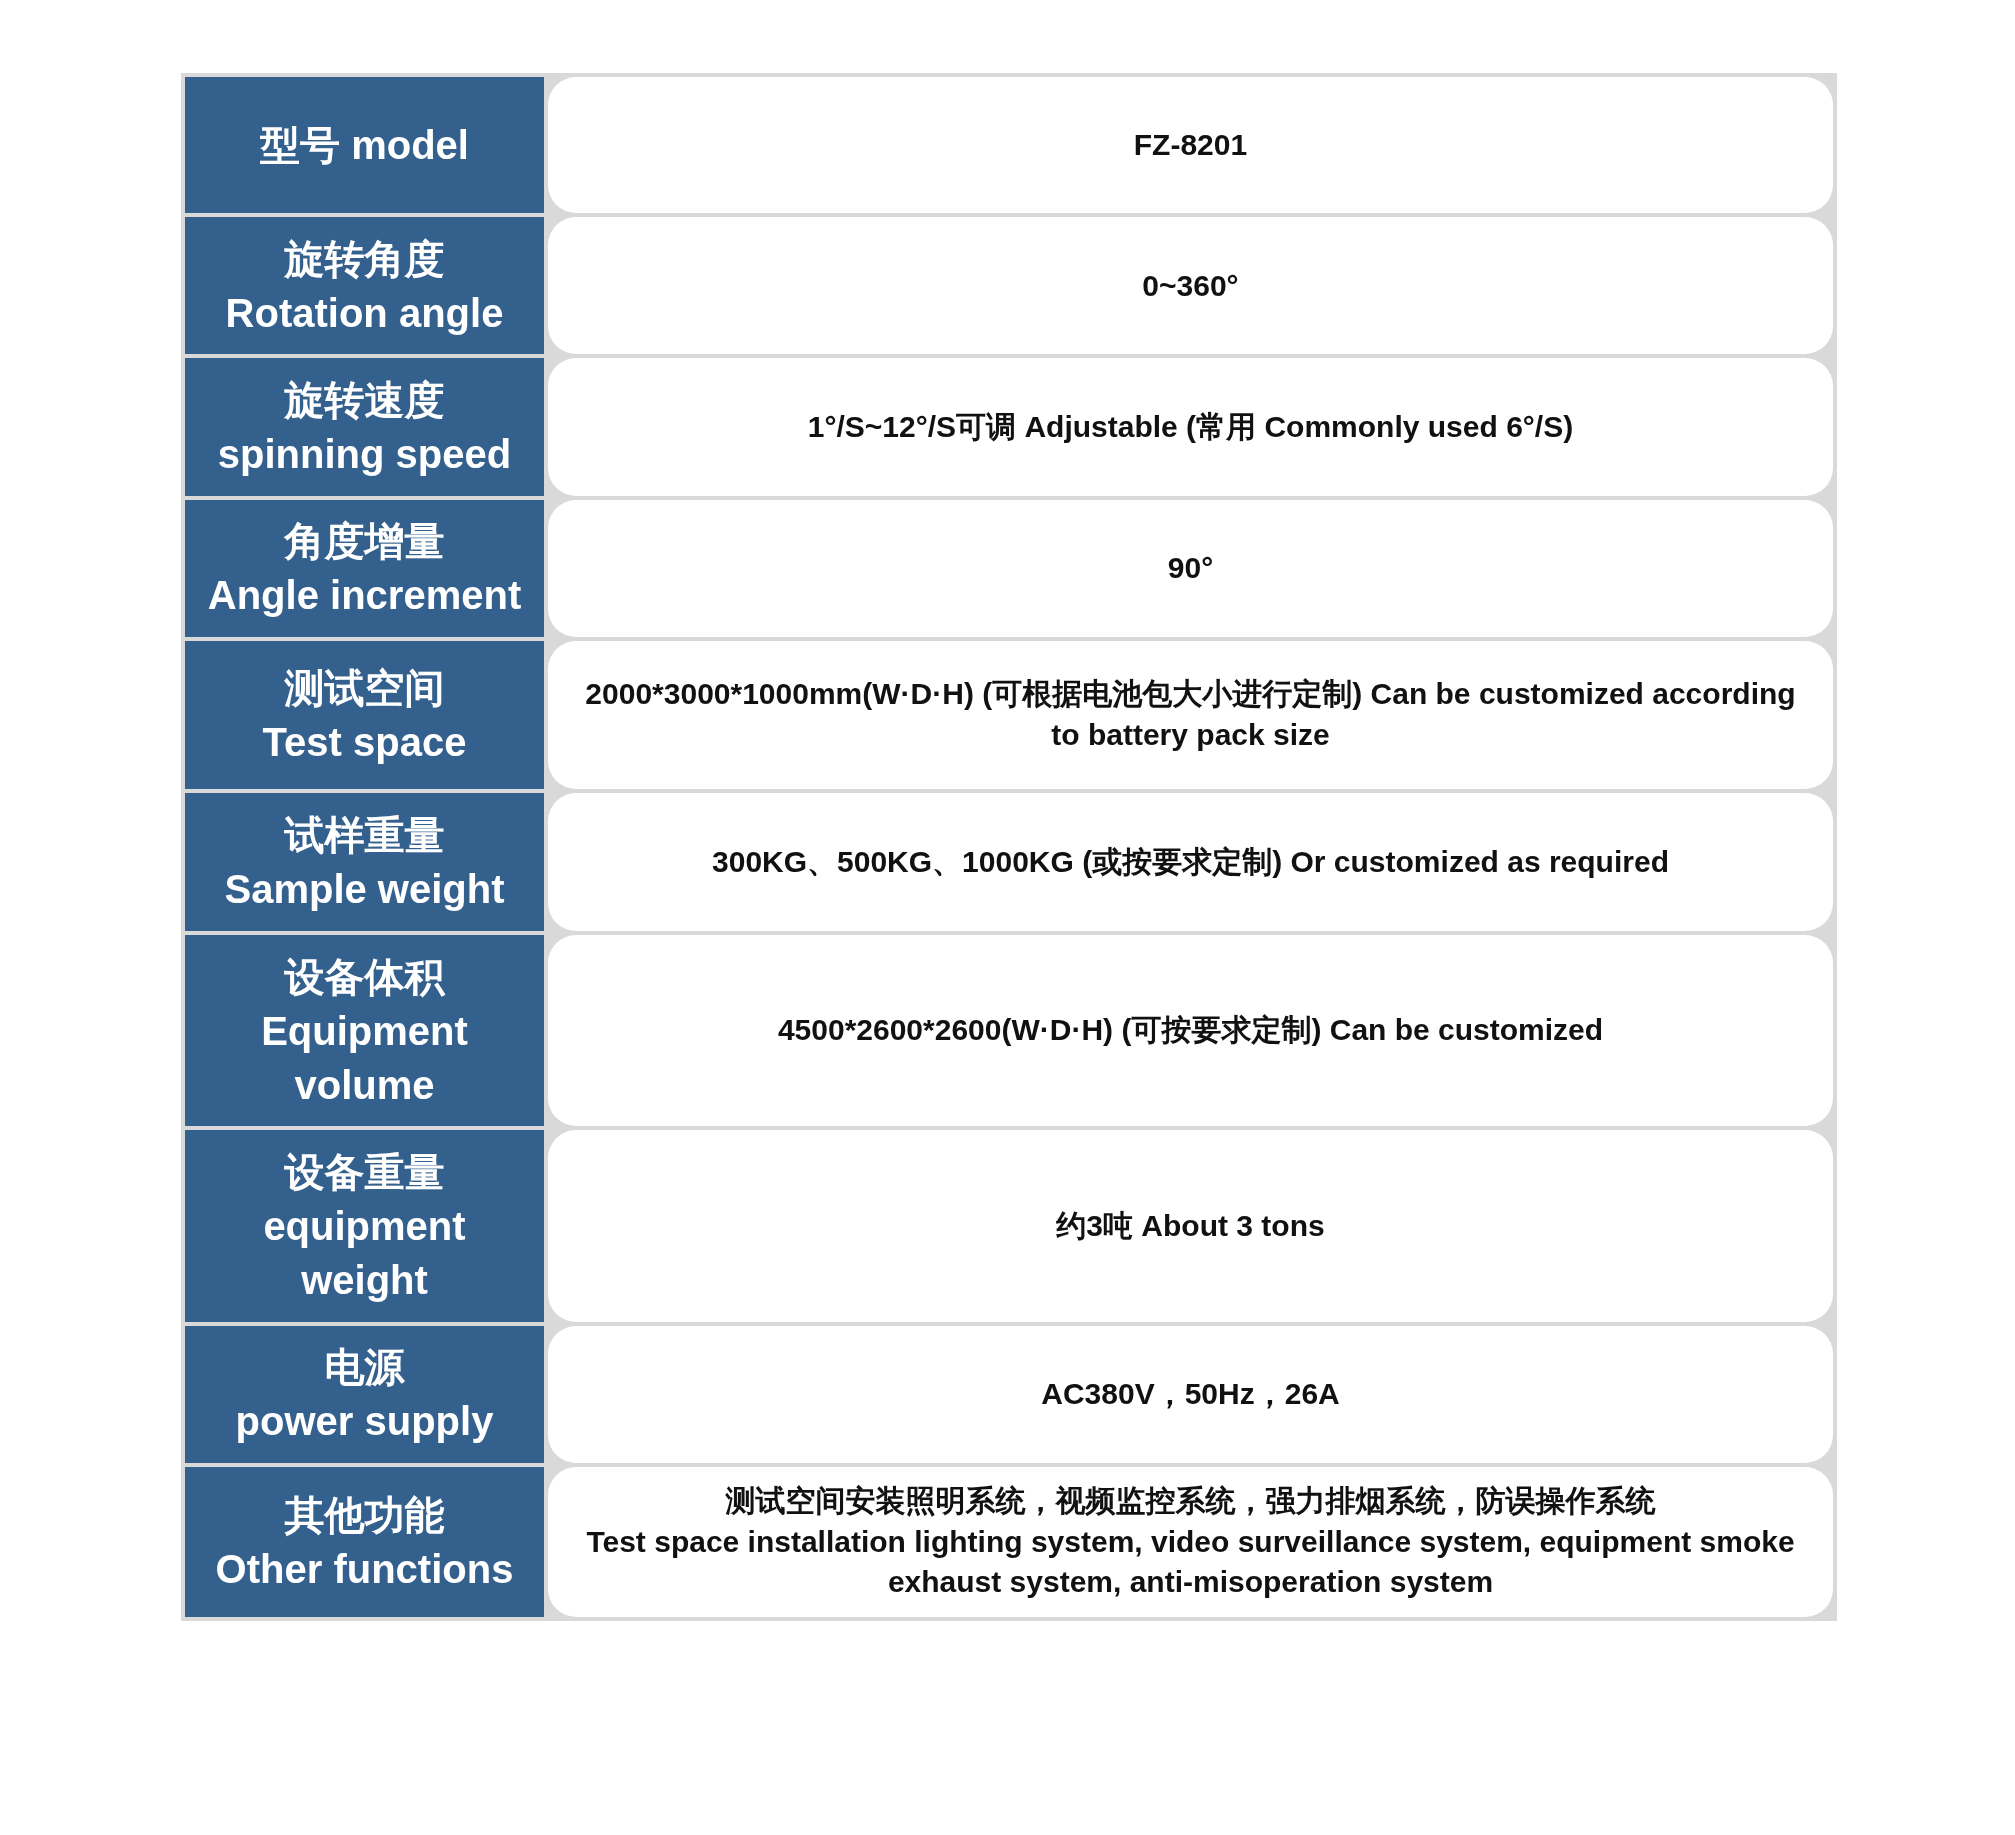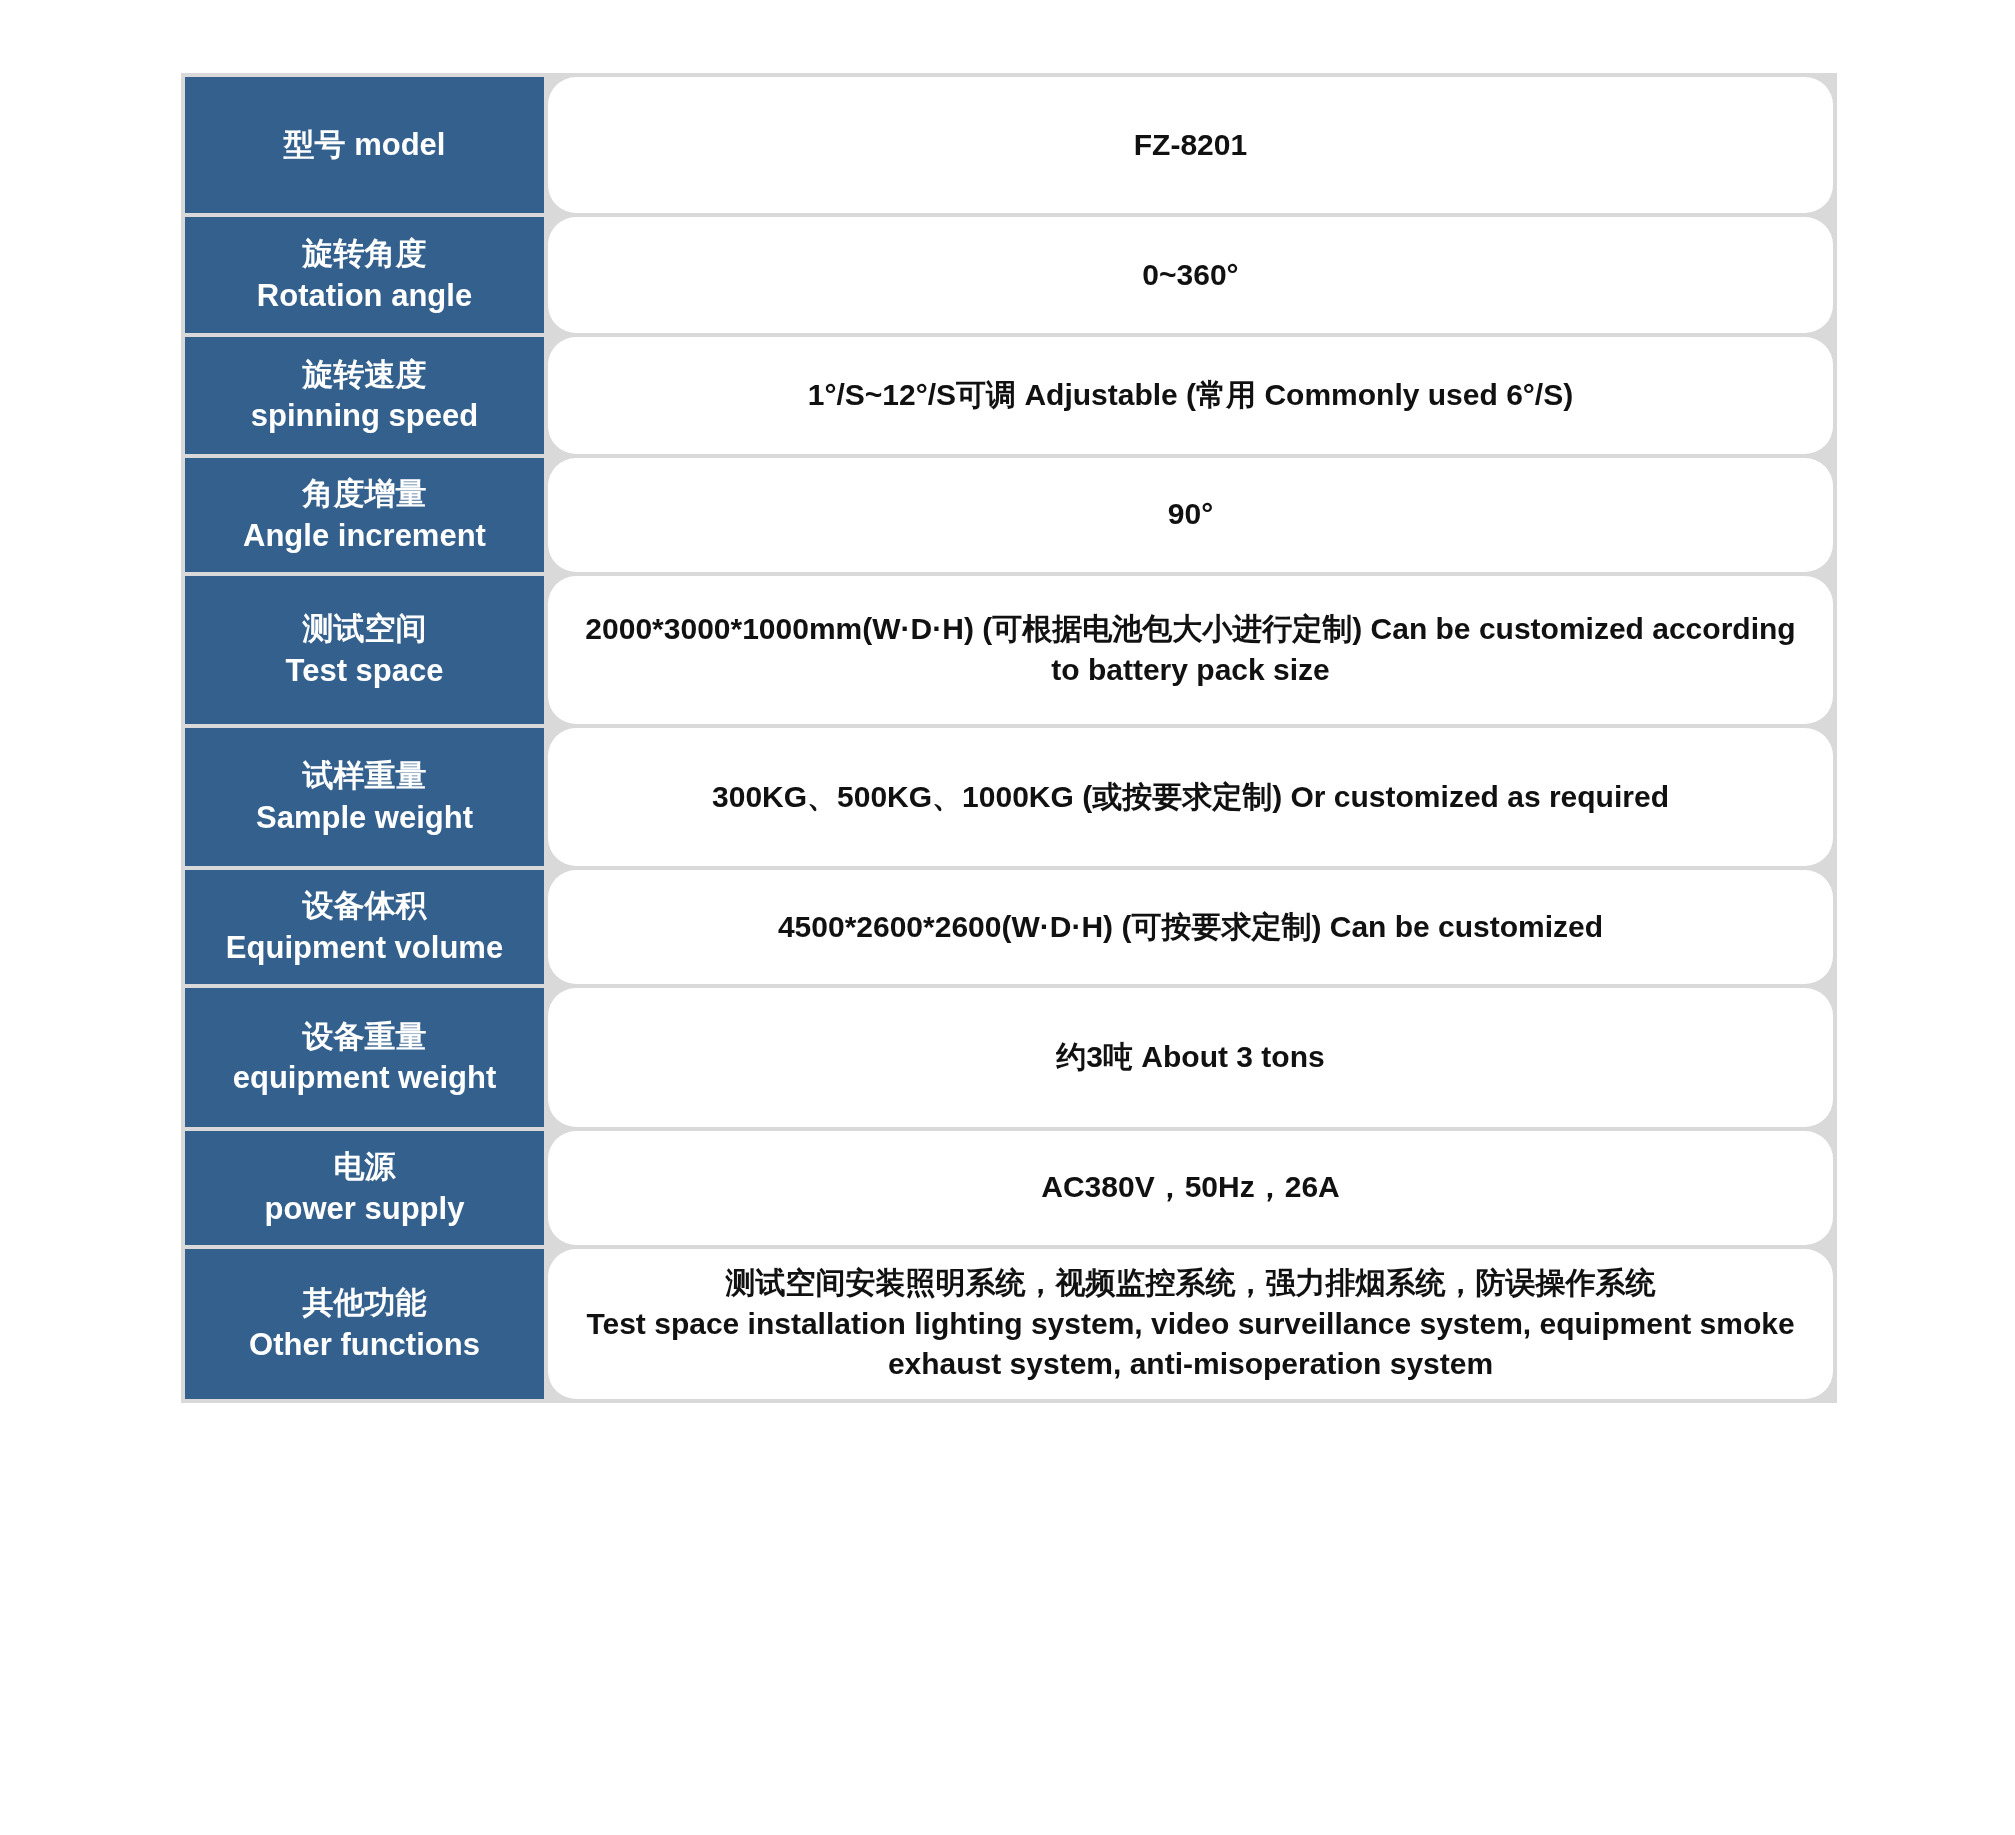--- a/index.html
+++ b/index.html
@@ -28,21 +28,21 @@
     border-spacing:4.9px;
     background:var(--grid);
     table-layout:fixed;
   }
   col.label-col{width:359px;}
   col.value-col{width:1285px;}
   th.label-cell{
     background:var(--labelbg);
     color:var(--labelfg);
     font-weight:bold;
-    font-size:31px;
+    font-size:40px;
     line-height:1.35;
     text-align:center;
     vertical-align:middle;
     padding:14.6px 9.7px;
   }
   td.value-cell{
     background:#ffffff;
     color:var(--valuefg);
     font-weight:bold;
     font-size:30px;

